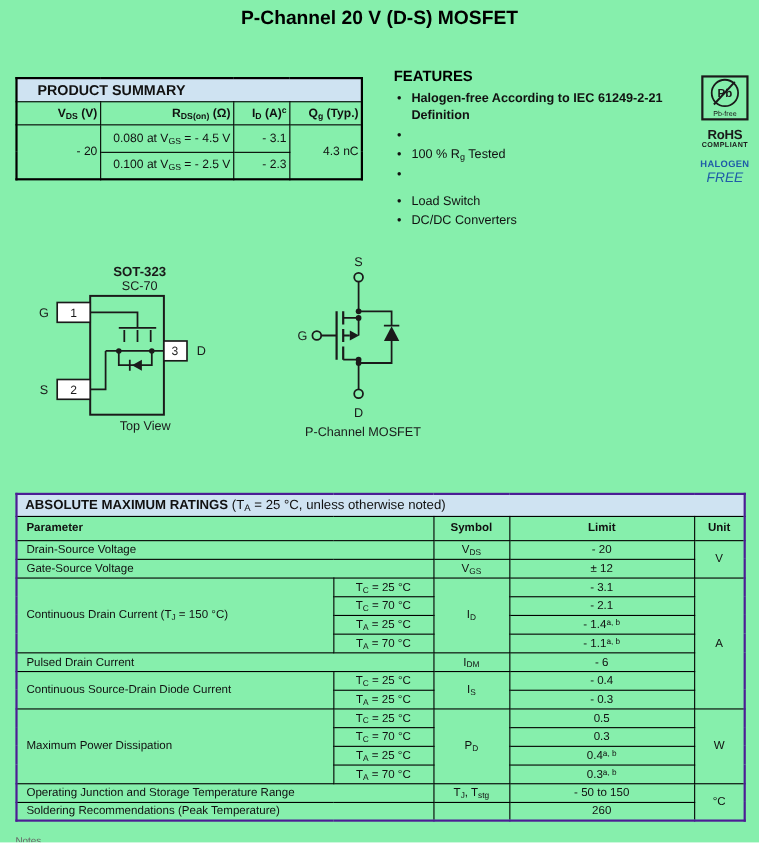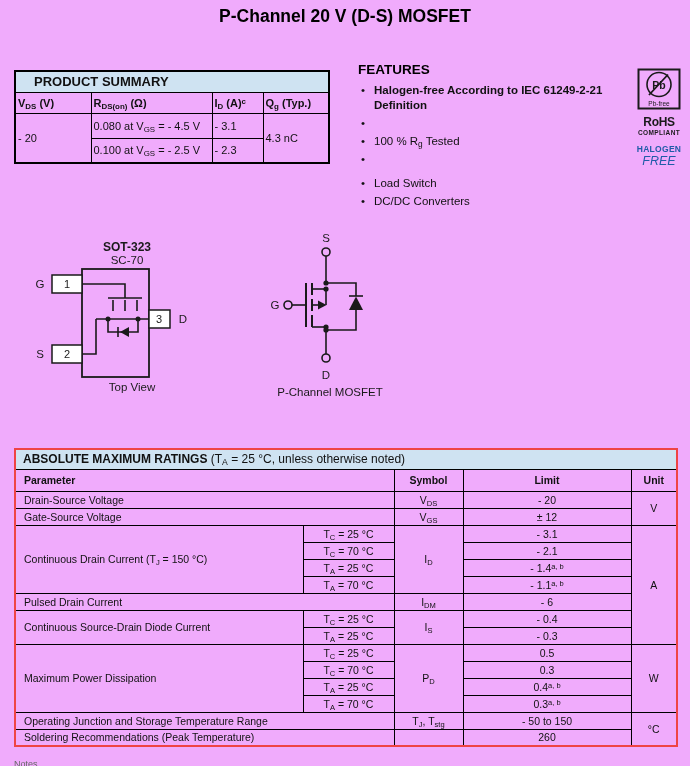--- a/index.html
+++ b/index.html
@@ -1,31 +1,31 @@
 <!DOCTYPE html>
 <html><head>
 <meta charset="utf-8">
 <style>
   * { margin:0; padding:0; box-sizing:border-box; }
   html,body { background:#ffffff; }
   #page {
-    position:relative; width:690px; height:766px; background:#f0abfc;
+    position:relative; width:690px; height:766px; background:#86efac;
     font-family:"Liberation Sans", sans-serif; color:#111; overflow:hidden;
   }
   .title {
     position:absolute; top:6px; left:0; width:690px; text-align:center;
     font-size:17.5px; font-weight:bold; color:#000;
   }
   sub { font-size:0.72em; vertical-align:-0.22em; line-height:0; }
   sup { font-size:0.72em; vertical-align:0.38em; line-height:0; }
 
   
   table { border-collapse:collapse; table-layout:fixed; }
   .ps { position:absolute; left:14px; top:70px; width:314px; border:2px solid #000; }
-  .ps td { border:1px solid #000; text-align:left; font-size:11px; color:#111; padding:0 2px; }
+  .ps td { border:1px solid #000; text-align:right; font-size:11px; color:#111; padding:0 2px; }
   .ps .band { background:#cfe3f2; text-align:left; font-weight:bold; font-size:13px; padding-left:18px; height:21px; }
   .ps .hdr { font-weight:bold; height:21px; }
   .ps .cell { height:25px; }
 
   
   .feat { position:absolute; left:358px; top:62px; width:262px; }
   .sec-head { font-size:13.5px; font-weight:bold; color:#000; margin-bottom:6px; }
   .blist { list-style:none; }
   .blist li { display:flex; font-size:11.5px; line-height:15px; margin-bottom:3px; color:#111; }
   .blist .bullet { width:16px; flex:0 0 16px; text-align:left; padding-left:3px; }
@@ -38,21 +38,21 @@
   .compliant { font-size:6.5px; font-weight:bold; color:#1a1a1a; letter-spacing:0.4px; }
   .halogen { font-size:8.5px; font-weight:bold; color:#1f5ca8; margin-top:8px; letter-spacing:0.3px; }
   .free { font-size:12.5px; font-weight:normal; font-style:italic; color:#1f5ca8; }
 
   
   .pkg { position:absolute; left:30px; top:238px; }
   .sym { position:absolute; left:266px; top:228px; }
   .drawtext { font-family:"Liberation Sans", sans-serif; }
 
   
-  .am { position:absolute; left:14px; top:448px; width:662px; border:2px solid #ef4444; }
+  .am { position:absolute; left:14px; top:448px; width:662px; border:2px solid #4c1d95; }
   .am td { border:1px solid #000; font-size:10.5px; color:#111; text-align:center; padding:0 4px; height:17px; }
   .am .band { background:#cfe3f2; text-align:left; font-size:12px; padding-left:7px; height:20px; }
   .am .band .b { font-weight:bold; }
   .am .hdr { font-weight:bold; font-size:10.5px; height:22px; }
   .am .left { text-align:left; padding-left:8px; }
   .am .lim sup { font-size:7.5px; }
   .note-crop { position:absolute; left:14px; top:759px; height:7px; overflow:hidden; font-size:9px; color:#666; }
 </style>
 </head>
 <body>

